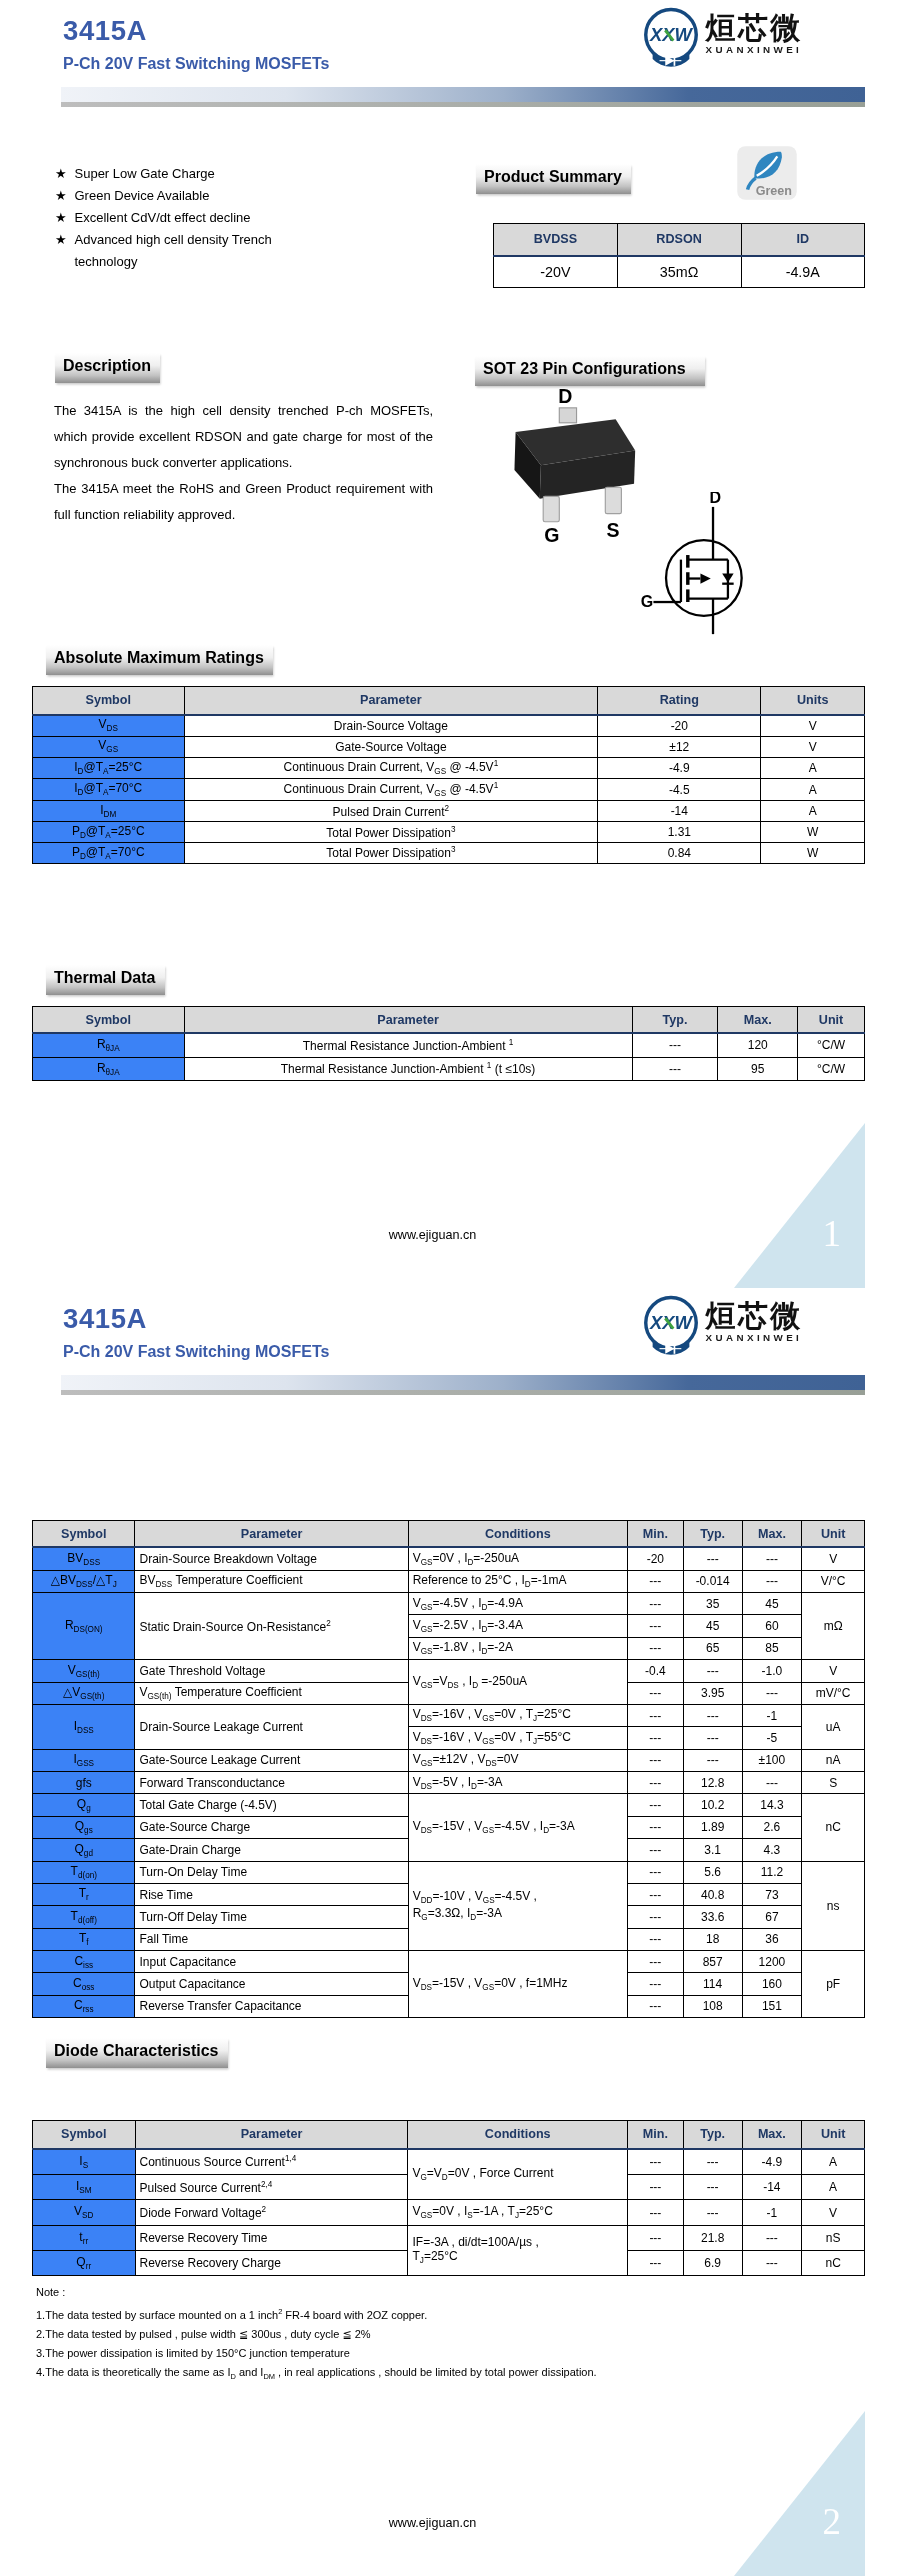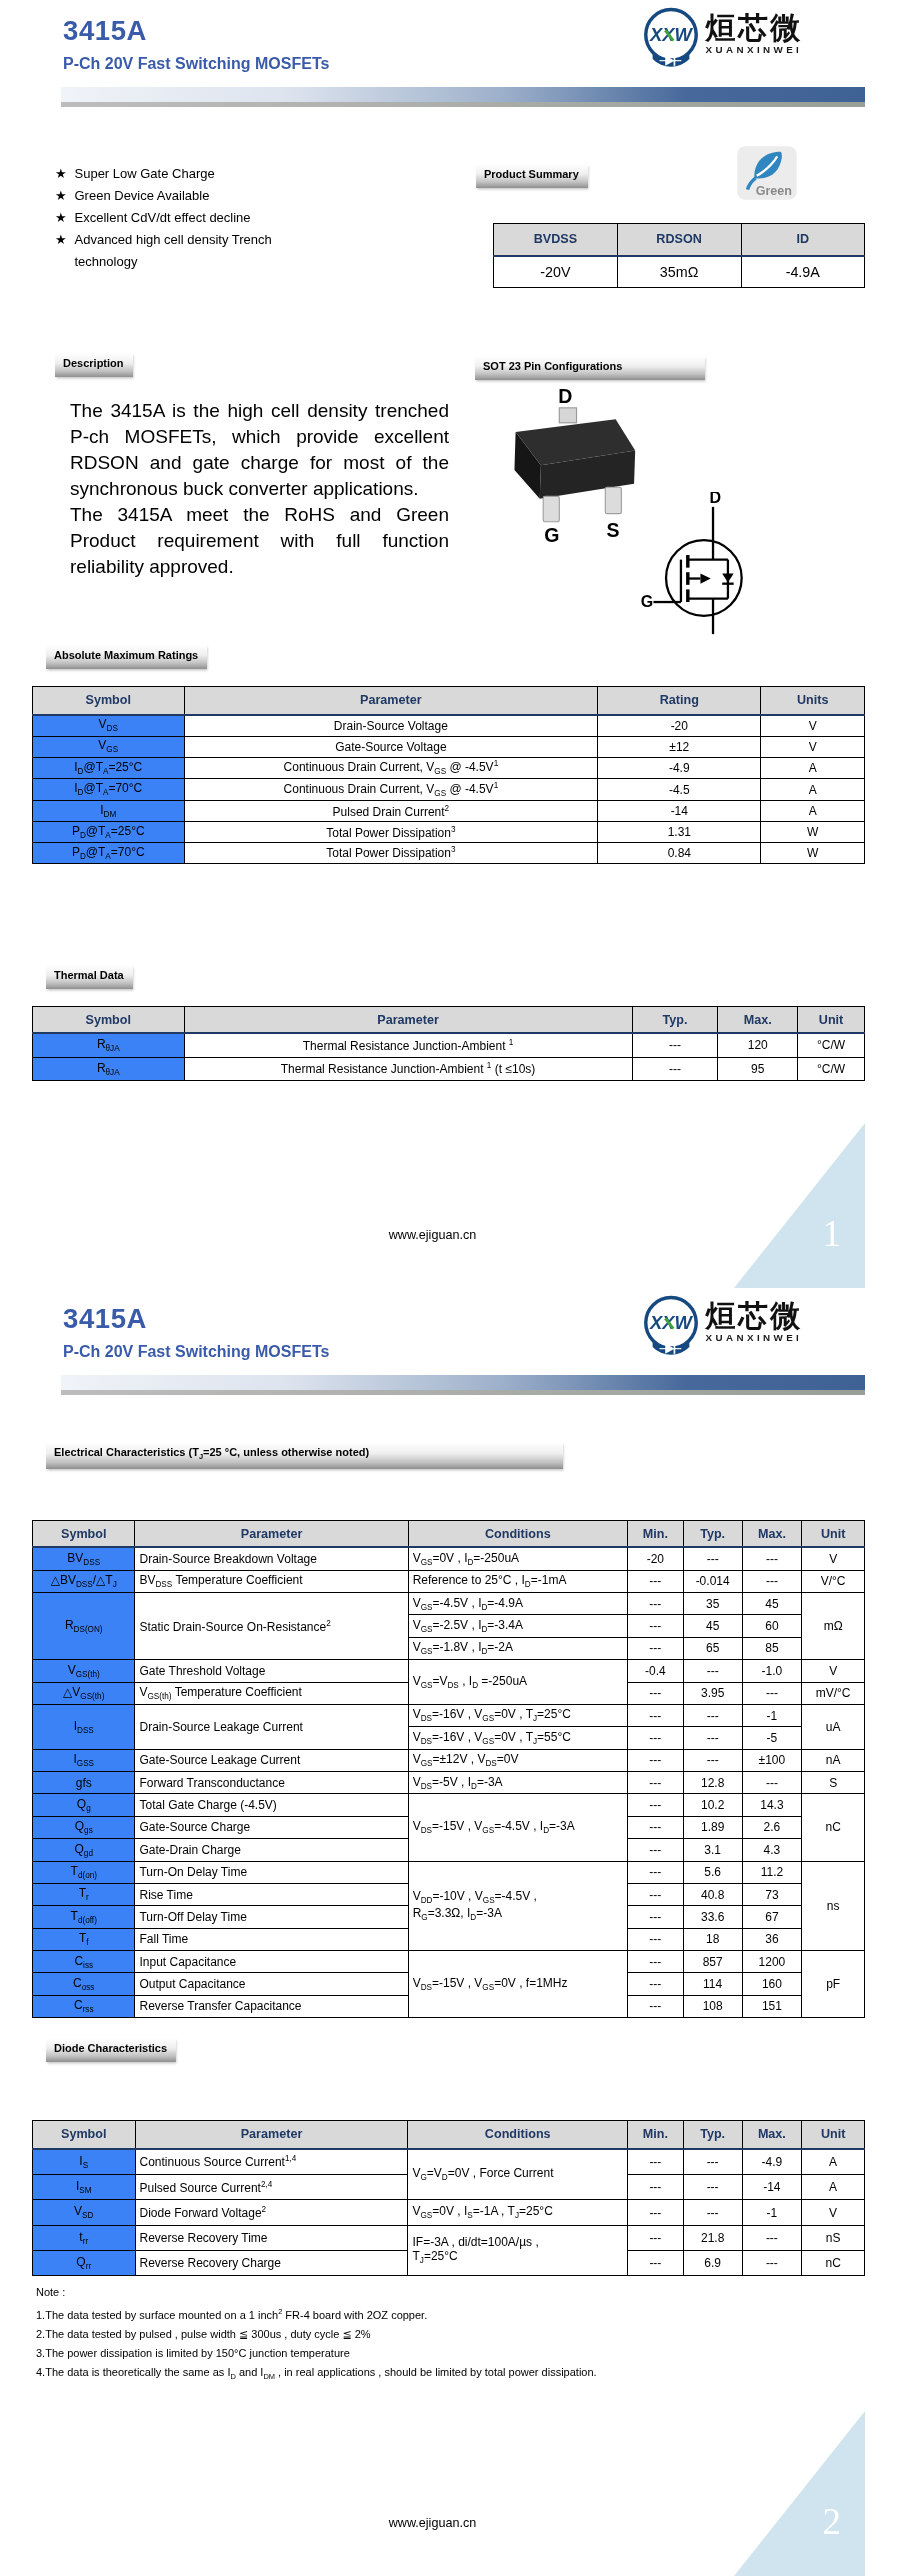--- a/index.html
+++ b/index.html
@@ -12,36 +12,36 @@
   .bar-blue{position:absolute;left:61px;right:0;top:87px;height:15px;
     background:linear-gradient(90deg,#f0f3f8 0%,#dde4ee 28%,#9db0ca 55%,#46689a 78%,#3f6295 100%);}
   .bar-gray{position:absolute;left:61px;right:0;top:102px;height:5.2px;
     background:linear-gradient(90deg,#bdbdbd,#989f96);}
   .logo{position:absolute;left:641px;top:4.6px;display:flex;align-items:flex-start;}
   .logo-txt{margin-left:4.6px;padding-top:8px;}
   .logo-cn{font-size:30px;font-weight:bold;color:#111;letter-spacing:2.3px;line-height:1.0;}
   .logo-en{font-size:9.8px;font-weight:bold;color:#1a1a1a;letter-spacing:3.4px;margin-top:1.7px;}
 
   
-  .sec{position:absolute;font-size:11px;font-weight:bold;color:#000;
+  .sec{position:absolute;font-size:16px;font-weight:bold;color:#000;
     padding:4px 9.2px 7.5px 8px;
     background:linear-gradient(180deg,#ffffff 0%,#efefef 42%,#c2c2c2 75%,#8f8f8f 100%);
     box-shadow:1.1px 1.7px 2.3px #c4c4c4;white-space:nowrap;}
 
   
   .features{position:absolute;left:55px;top:163px;font-size:13px;line-height:22px;}
   .feat{display:flex;}
   .feat .star{width:19.5px;}
   .feat .txt{width:252px;}
 
   
   .green-badge{position:absolute;left:736px;top:145px;width:62px;height:56px;}
 
   
-  .desc{position:absolute;left:70px;top:398px;width:379px;font-size:19px;line-height:26px;}
+  .desc{position:absolute;left:54px;top:398px;width:379px;font-size:13px;line-height:26px;}
   .desc p{margin:0;text-align:justify;}
 
   
   table.dt{position:absolute;border-collapse:collapse;table-layout:fixed;background:#fff;
     border:1.7px solid #1f3864;font-size:12px;}
   table.dt th{background:#d9d9d9;color:#1f3864;font-weight:bold;font-size:12.6px;
     border:1.1px solid #000;border-bottom:2.9px double #1f3864;padding:2.3px 3.4px;}
   table.dt td{border:1.1px solid #000;padding:1.7px 4px;text-align:center;vertical-align:middle;}
   table.dt td.sym{background:#3b82f6;}
   table.dt td.pl{text-align:left;}
@@ -319,21 +319,20 @@
     </svg>
     <div class="logo-txt">
       <div class="logo-cn">烜芯微</div>
       <div class="logo-en">XUANXINWEI</div>
     </div>
   </div>
 
   <div class="bar-blue"></div>
   <div class="bar-gray"></div>
 
-  <div class="sec" style="left:46px;top:154px;width:500px;">Electrical Characteristics (T<sub>J</sub>=25 °C, unless otherwise noted)</div>
   <table class="dt ec">
       <colgroup>
         <col style="width: 103px;">
         <col style="width: 275px;">
         <col style="width: 221px;">
         <col style="width: 56px;">
         <col style="width: 59px;">
         <col style="width: 60px;">
         <col style="width: 63px;">
       </colgroup>

